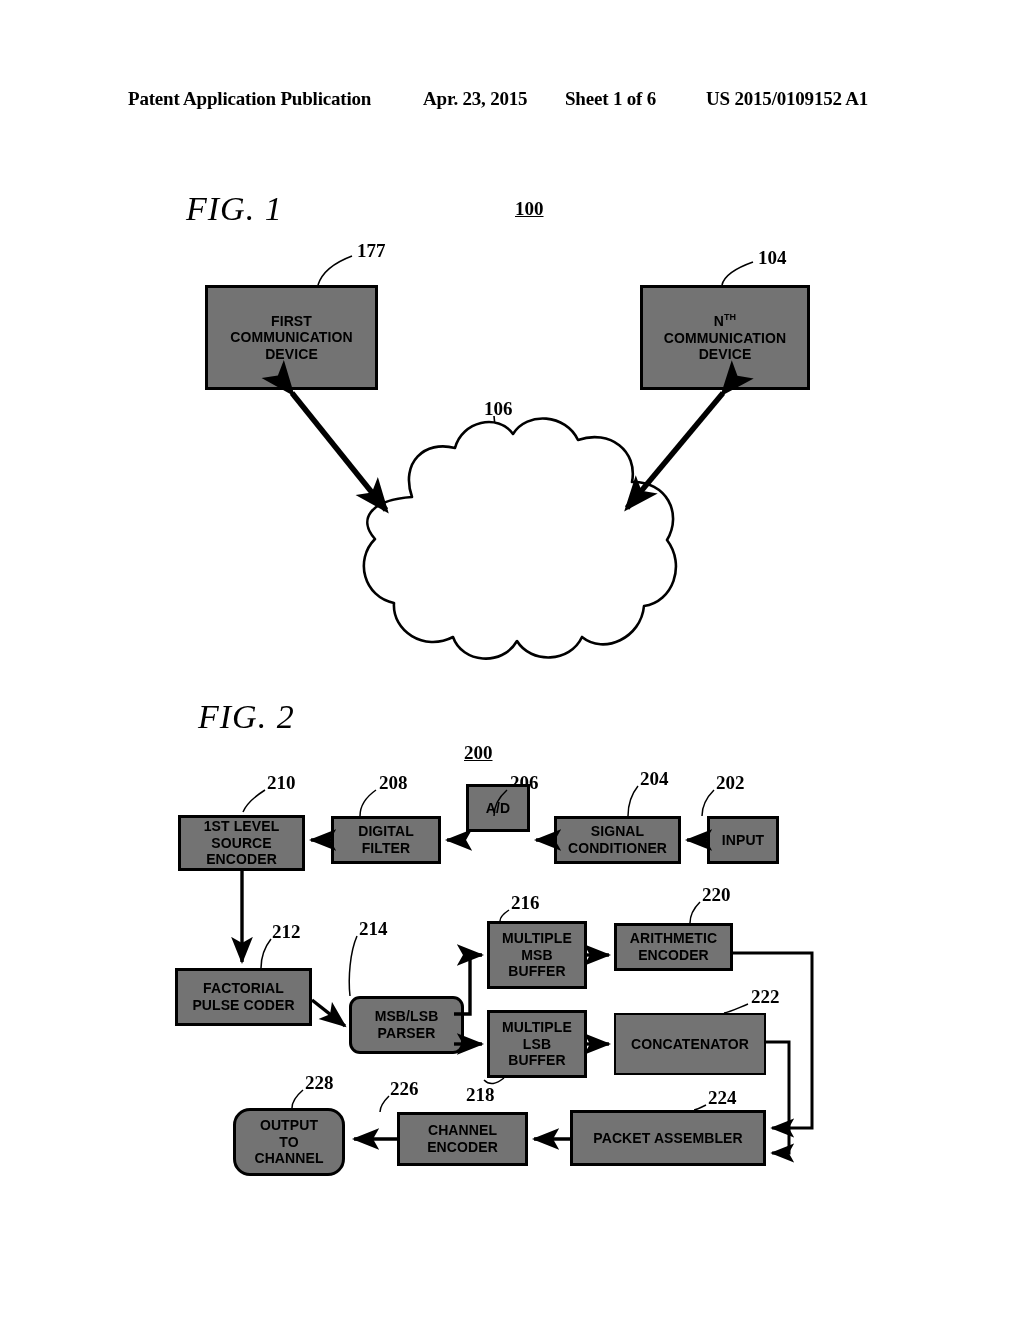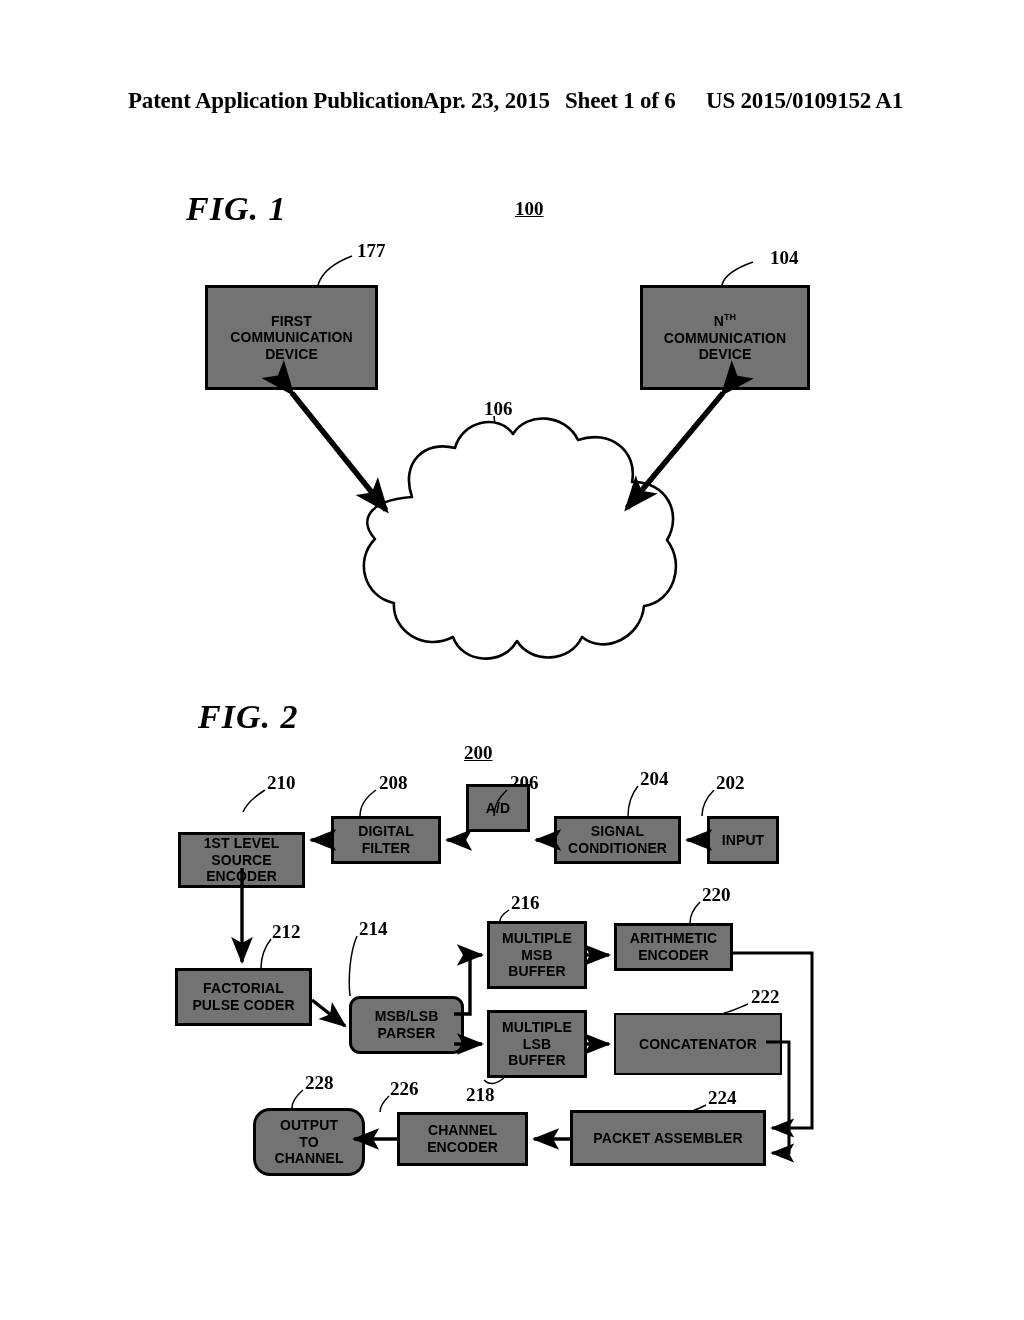--- a/index.html
+++ b/index.html
@@ -18,36 +18,36 @@
 
   
   .page-header {
     position: absolute;
     top: 88px;
     left: 0;
     width: 1024px;
     height: 26px;
     font-family: "Liberation Serif", serif;
     font-weight: bold;
-    font-size: 23px;
+    font-size: 19px;
     letter-spacing: -0.2px;
     white-space: nowrap;
   }
   .hdr-pub   { position: absolute; left: 128px;  top: 0; }
   .hdr-date  { position: absolute; left: 423px;  top: 0; }
   .hdr-sheet { position: absolute; left: 565px;  top: 0; }
   .hdr-pat   { position: absolute; left: 706px;  top: 0; }
 
   
   .fig-title {
     position: absolute;
     font-family: "Liberation Serif", serif;
     font-style: italic;
     font-size: 34px;
-    font-weight: bold;
+    font-weight: normal;
     letter-spacing: 1px;
     white-space: nowrap;
     text-align: center;
   }
 
   
   .fig-ref {
     position: absolute;
     font-family: "Liberation Serif", serif;
     font-weight: bold;
@@ -115,21 +115,21 @@
   <span class="hdr-date">Apr. 23, 2015</span>
   <span class="hdr-sheet">Sheet 1 of 6</span>
   <span class="hdr-pat">US 2015/0109152 A1</span>
 </div>
 
 <div class="fig-title" style="left:186px; top:190px;">FIG. 1</div>
 
 <div class="fig-ref" style="left:515px; top:198px;">100</div>
 
 <div class="refnum" style="left:357px; top:240px;">177</div>
-<div class="refnum" style="left:758px; top:247px;margin-left:12px;">104</div>
+<div class="refnum" style="left:758px; top:247px;">104</div>
 <div class="refnum" style="left:484px; top:398px;">106</div>
 
 <div class="box" style="left:205px; top:285px; width:173px; height:105px;">
   <div>
     <div>FIRST</div>
     <div>COMMUNICATION</div>
     <div>DEVICE</div>
   </div>
 </div>
 
@@ -182,21 +182,21 @@
   <div>A/D</div>
 </div>
 
 <div class="box" style="left:331px; top:816px; width:110px; height:48px;">
   <div>
     <div>DIGITAL</div>
     <div>FILTER</div>
   </div>
 </div>
 
-<div class="box" style="left:178px; top:832px; width:127px; height:56px;">
+<div class="box" style="left:178px; top:815px; width:127px; height:56px;">
   <div>
     <div>1ST LEVEL</div>
     <div>SOURCE</div>
     <div>ENCODER</div>
   </div>
 </div>
 
 <div class="box" style="left:175px; top:968px; width:137px; height:58px;">
   <div>
     <div>FACTORIAL</div>
@@ -227,36 +227,36 @@
   </div>
 </div>
 
 <div class="box" style="left:614px; top:923px; width:119px; height:48px;">
   <div>
     <div>ARITHMETIC</div>
     <div>ENCODER</div>
   </div>
 </div>
 
-<div class="box thin" style="left:614px; top:1013px; width:168px; height:62px;">
+<div class="box thin" style="left:614px; top:1013px; width:152px; height:62px;">
   <div>CONCATENATOR</div>
 </div>
 
 <div class="box" style="left:570px; top:1110px; width:196px; height:56px;">
   <div>PACKET ASSEMBLER</div>
 </div>
 
 <div class="box" style="left:397px; top:1112px; width:131px; height:54px;">
   <div>
     <div>CHANNEL</div>
     <div>ENCODER</div>
   </div>
 </div>
 
-<div class="box" style="left:253px; top:1108px; width:112px; height:68px;border-radius:17px;">
+<div class="box" style="left:233px; top:1108px; width:112px; height:68px;border-radius:17px;">
   <div>
     <div>OUTPUT</div>
     <div>TO</div>
     <div>CHANNEL</div>
   </div>
 </div>
 
 <svg class="overlay" viewBox="0 0 1024 1320">
   <defs>
     <marker id="ah" markerWidth="9" markerHeight="9" refX="7.4" refY="3.2" orient="auto" markerUnits="strokeWidth">

